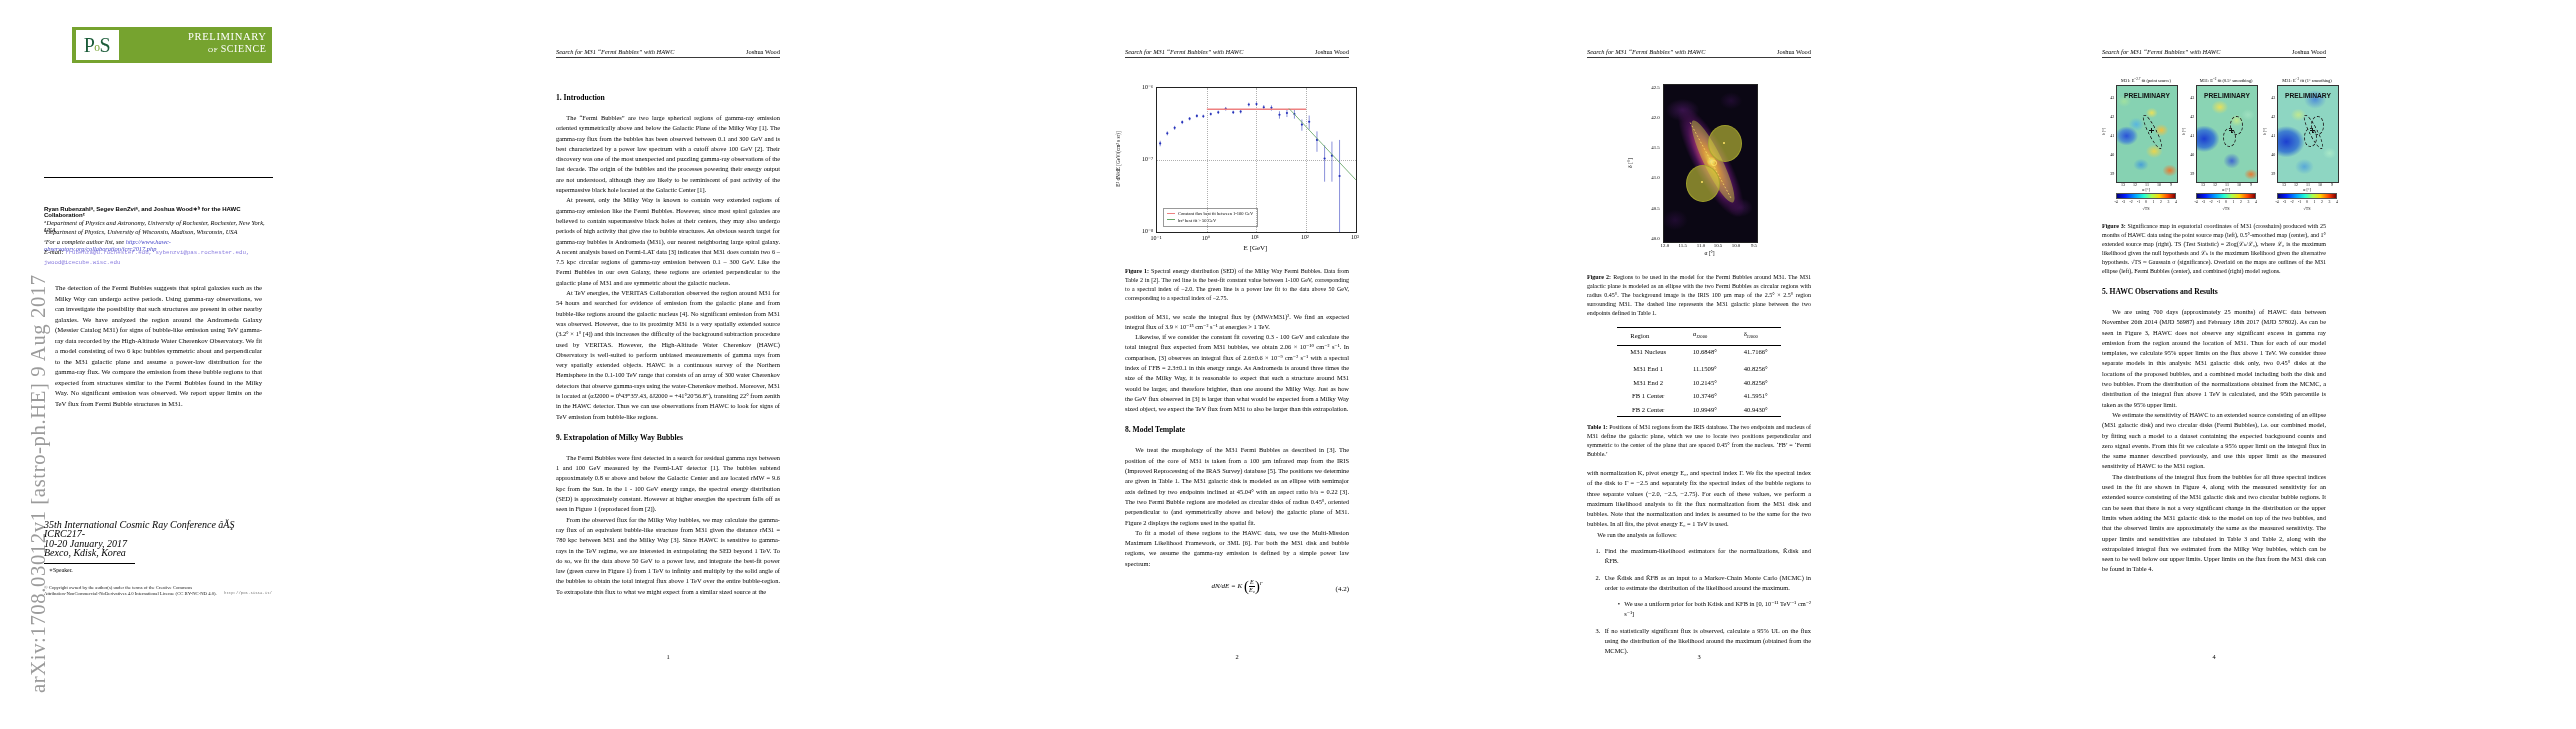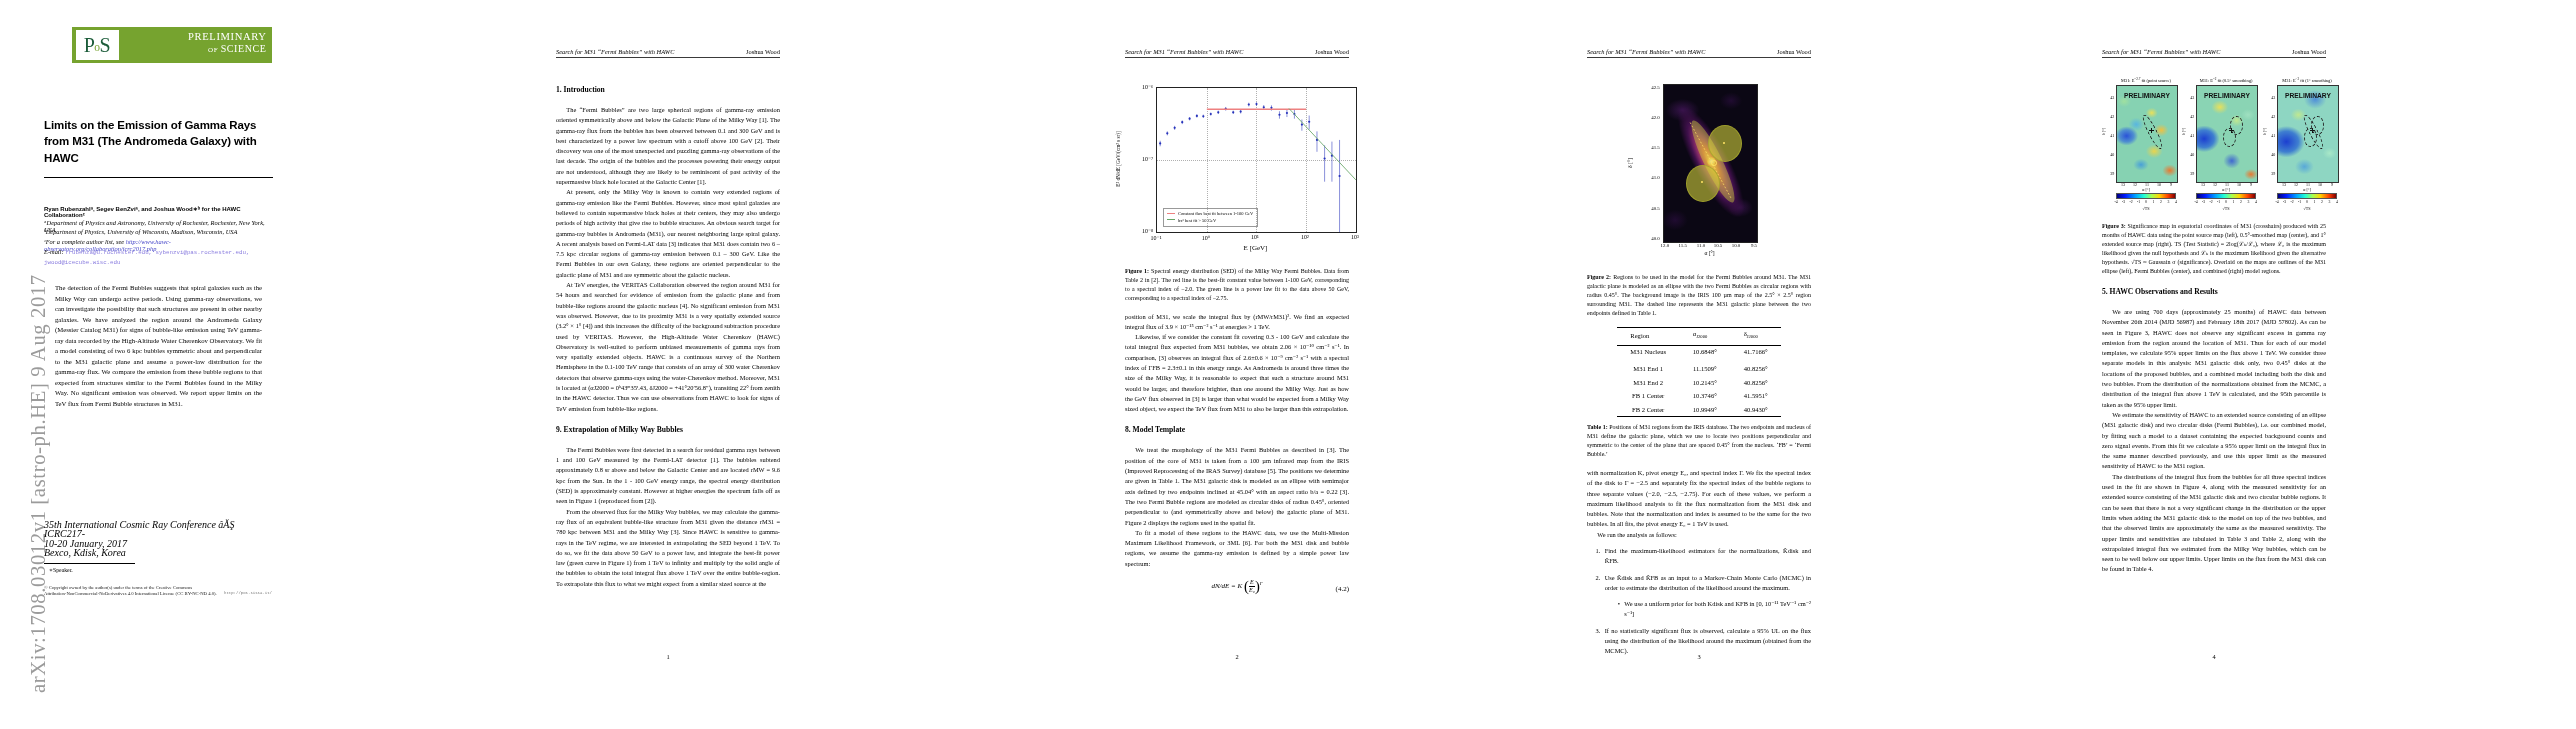--- a/index.html
+++ b/index.html
@@ -12,21 +12,21 @@
   .rh{position:absolute;top:48px;left:41px;width:224px;display:flex;justify-content:space-between;
       font-size:6.4px;border-bottom:0.6px solid #3a3a3a;padding-bottom:1.8px;}
   .rh .l{font-style:italic}
   .pnum{position:absolute;top:653px;left:41px;width:224px;text-align:center;font-size:6.4px;}
 
   
   .col{position:absolute;left:41px;width:224px;font-size:6.4px;line-height:10.3px;text-align:justify;}
   .col p{margin:0;text-indent:10.3px;}
   .col p.noind{text-indent:0;}
   h2.sec{font-size:7.6px;font-weight:bold;margin:11px 0 9.7px 0;text-align:left;}
-  h2.sec.first{margin-top:0;}
+  h2.sec.first{margin-top:8px;}
   .cap{font-size:6px;line-height:9px;text-align:justify;margin:0 0 8.5px 0;}
   .cap b{font-weight:bold;}
 
   
   .arxiv{position:absolute;left:27px;top:693px;transform:rotate(-90deg);transform-origin:0 0;
          font-size:20.7px;color:#9b9b9b;white-space:nowrap;letter-spacing:0.6px;}
   .banner{position:absolute;left:72px;top:27px;width:200px;height:36px;background:#76a32f;}
   .posbox{position:absolute;left:3.6px;top:3px;width:43px;height:30px;background:#fff;
           display:flex;align-items:center;justify-content:center;}
   .posbox .P,.posbox .S{font-size:20px;color:#1c5c3a;line-height:1;}
@@ -180,21 +180,20 @@
       <span class="P">P</span>
         <span class="o">o</span>
         <span class="S">S</span>
     </div>
     <div class="proc">
       <div class="l1">PRELIMINARY</div>
       <div><span class="of">OF</span> <span class="sci">SCIENCE</span></div>
     </div>
   </div>
 
-  <div class="title">Limits on the Emission of Gamma Rays from M31 (The Andromeda Galaxy) with HAWC</div>
   <div class="trule"></div>
 
   <div class="authors">Ryan Rubenzahlᵃ, Segev BenZviᵃ, and Joshua Wood∗ᵇ for the HAWC Collaborationᶜ</div>
   <div class="affil" style="top:219px">ᵃDepartment of Physics and Astronomy, University of Rochester, Rochester, New York, USA</div>
   <div class="affil" style="top:228px">ᵇDepartment of Physics, University of Wisconsin, Madison, Wisconsin, USA</div>
   <div class="affil" style="top:238px">
     <span>ᶜFor a complete author list, see </span><span class="link">http://www.hawc-observatory.org/collaboration/icrc2017.php</span>
   </div>
   <div class="email-line" style="top:248px">
     <span class="lbl">E-mail: </span><span class="mono">rrubenza@u.rochester.edu, sybenzvi@pas.rochester.edu,</span>

